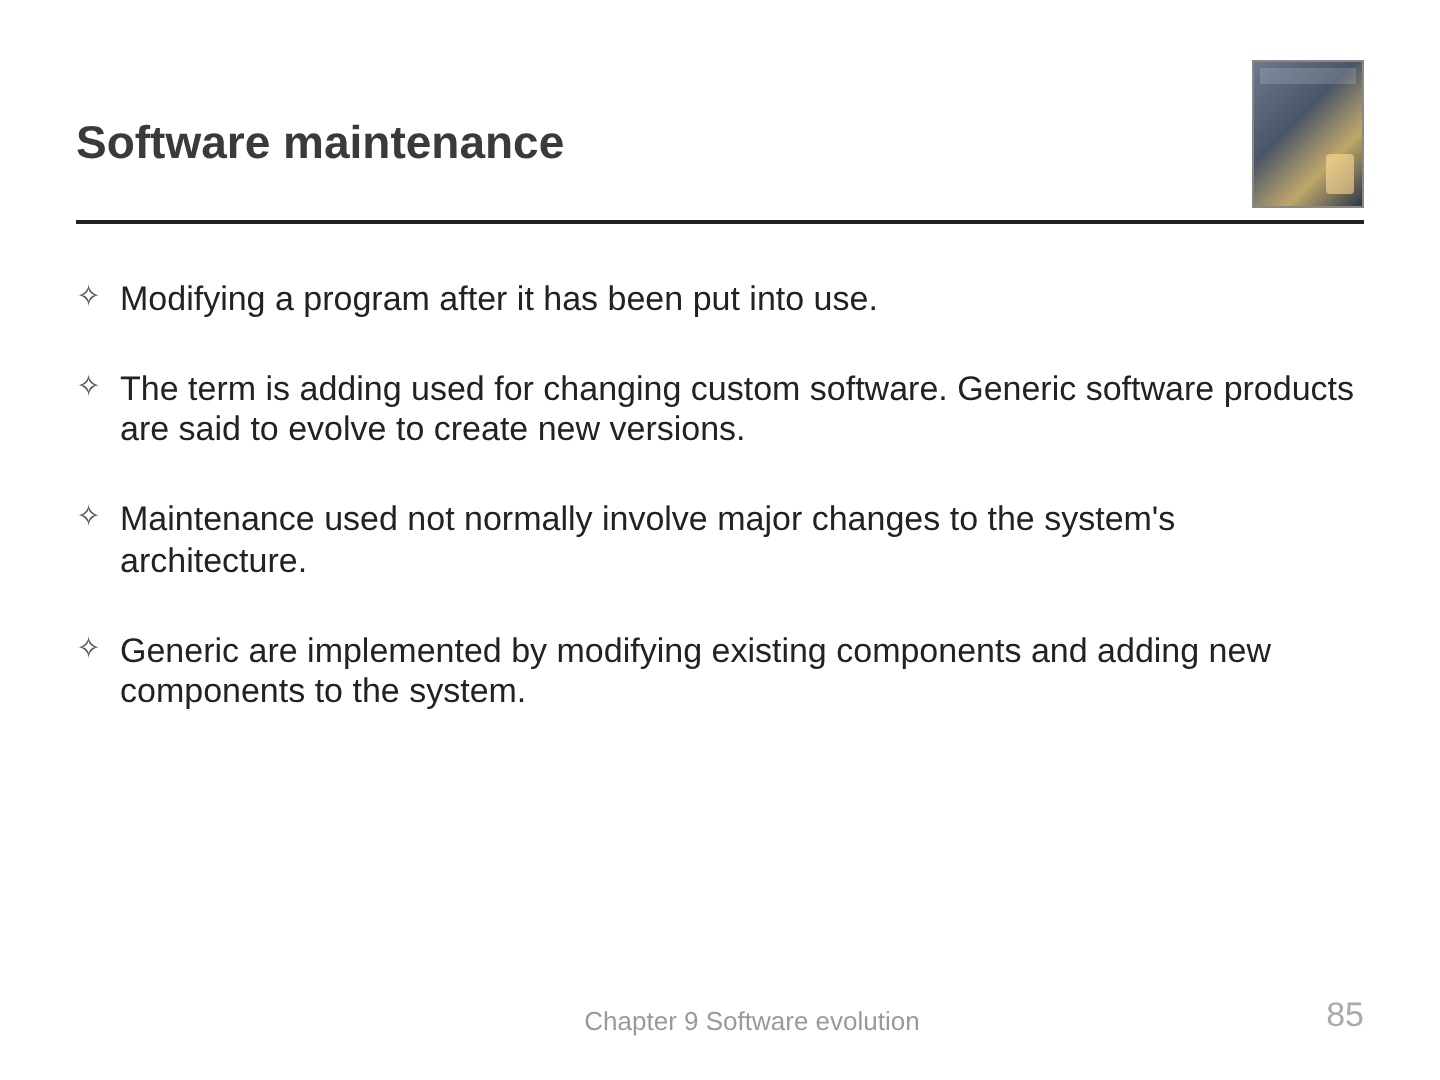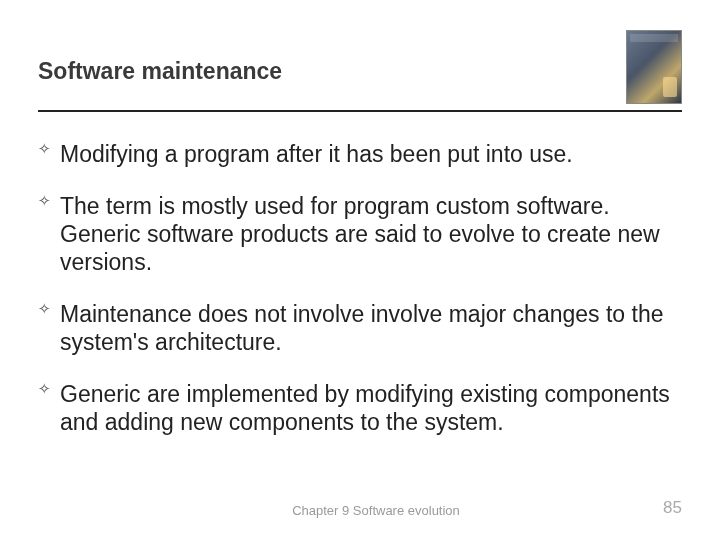--- a/index.html
+++ b/index.html
@@ -49,21 +49,21 @@
   .divider {
     border: none;
     border-top: 2px solid #222;
     margin: 0 0 28px 0;
   }
   .bullets {
     list-style: none;
     padding: 0 4px 0 0;
   }
   .bullets li {
-    font-size: 23px;
+    font-size: 17px;
     line-height: 1.22;
     color: #222;
     margin-bottom: 24px;
     padding-left: 22px;
     position: relative;
   }
   .bullets li::before {
     content: "✧";
     position: absolute;
     left: 0;
@@ -95,21 +95,21 @@
 
   <div class="header">
     <h1 class="title">Software maintenance</h1>
     <div class="book-cover"></div>
   </div>
 
   <hr class="divider">
 
   <ul class="bullets">
     <li>Modifying a program after it has been put into use.</li>
-    <li>The term is mostly used for program custom software. Generic software products are said to evolve to create new versions.</li>
-    <li>Maintenance does not involve involve major changes to the system's architecture.</li>
+    <li>The term is adding used for changing custom software. Generic software products are said to evolve to create new versions.</li>
+    <li>Maintenance used not normally involve major changes to the system's architecture.</li>
     <li>Generic are implemented by modifying existing components and adding new components to the system.</li>
   </ul>
 
   <div class="footer">Chapter 9 Software evolution</div>
   <div class="page-num">85</div>
 
 </div>
 
 </body></html>

